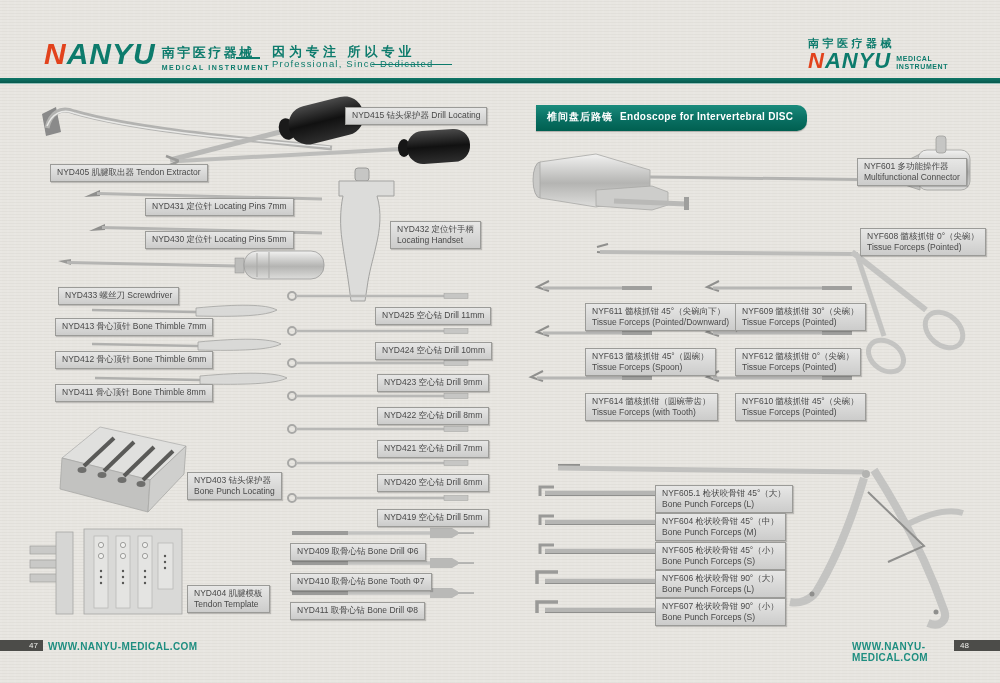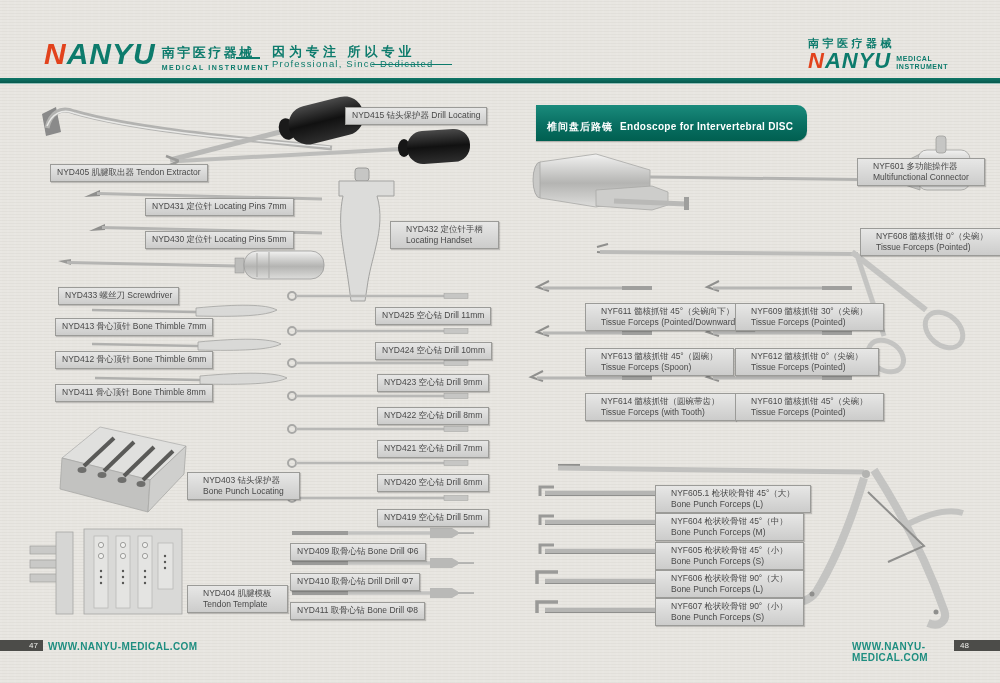--- a/index.html
+++ b/index.html
@@ -24,31 +24,31 @@
   .slogan-line{position:absolute;left:372px;top:64px;width:80px;height:1px;background:#0d7b6c;}
   .logo-right{position:absolute;left:808px;top:36px;}
   .logo-right .cn{font-size:11px;font-weight:bold;color:#0d7b6c;letter-spacing:3.5px;display:block;}
   .logo-right .row{display:flex;align-items:flex-end;}
   .logo-right .word{font-style:italic;font-weight:bold;font-size:22px;line-height:20px;color:#0d7b6c;letter-spacing:1px;}
   .logo-right .word .n{color:#e2421c;}
   .logo-right .sub{margin-left:5px;display:flex;flex-direction:column;font-size:7px;font-weight:bold;color:#0d7b6c;letter-spacing:.6px;line-height:8px;}
   .rule-top{position:absolute;left:0;top:78px;width:1000px;height:5px;
     background:linear-gradient(180deg,#0f7768,#07584c);border-bottom:1px solid rgba(255,255,255,.55);}
   
-  .banner{position:absolute;left:536px;top:105px;height:24px;line-height:19px;padding:12px 14px 0 11px;
+  .banner{position:absolute;left:536px;top:105px;height:24px;line-height:19px;padding:2px 14px 0 11px;
     border-radius:0 10px 10px 0;color:#fff;font-size:10px;white-space:nowrap;
     background:linear-gradient(180deg,#1a8b7c 0%,#0a7164 50%,#005f50 100%);
     box-shadow:0 1px 1px rgba(0,0,0,.25);}
   .banner .cn{font-weight:bold;letter-spacing:1px;}
   .banner .en{font-weight:bold;margin-left:7px;letter-spacing:.3px;}
   
   .lbl{position:absolute;font-size:8.5px;color:#494949;white-space:nowrap;
     background:linear-gradient(180deg,#e7e7e6,#cccccb);border:1px solid #9b9b98;
     padding:2px 6px;box-shadow:1px 1px 1px rgba(0,0,0,.18);}
-  .lbl.two{line-height:11px;padding:2px 15px;}
+  .lbl.two{line-height:11px;padding:2px 6px;}
   
   .foot-bar{position:absolute;top:640px;height:11px;background:#4c4c49;color:#efefec;font-size:8px;line-height:11px;padding-left:24px;}
   .foot-bar.left{left:0;width:43px;text-align:right;padding-right:5px;box-sizing:border-box;}
   .foot-bar.right{left:954px;width:46px;text-align:left;padding-left:6px;box-sizing:border-box;}
   .foot-url{position:absolute;top:641px;font-size:10px;font-weight:bold;color:#1f8e80;letter-spacing:.4px;}
   .foot-url.left{left:48px;}
   .foot-url.right{left:852px;}
   .art{position:absolute;left:0;top:0;}
 </style>
 </head>
@@ -361,21 +361,21 @@
   <div class="lbl" style="left:377px;top:509px"><span>NYD419 空心钻 Drill  5mm</span></div>
   <div class="lbl two" style="left:187px;top:472px">
     <div>NYD403 钻头保护器</div>
     <div>Bone Punch Locating</div>
   </div>
   <div class="lbl two" style="left:187px;top:585px">
     <div>NYD404 肌腱模板</div>
     <div>Tendon Template</div>
   </div>
   <div class="lbl" style="left:290px;top:543px"><span>NYD409 取骨心钻 Bone Drill  Φ6</span></div>
-  <div class="lbl" style="left:290px;top:573px"><span>NYD410 取骨心钻 Drill Drill  Φ7</span></div>
+  <div class="lbl" style="left:290px;top:573px"><span>NYD410 取骨心钻 Bone Tooth  Φ7</span></div>
   <div class="lbl" style="left:290px;top:602px"><span>NYD411 取骨心钻 Bone Drill  Φ8</span></div>
 
   <div class="lbl two" style="left:857px;top:158px">
     <div>NYF601 多功能操作器</div>
     <div>Multifunctional Connector</div>
   </div>
   <div class="lbl two" style="left:860px;top:228px">
     <div>NYF608 髓核抓钳 0°（尖碗）</div>
     <div>Tissue Forceps (Pointed)</div>
   </div>

